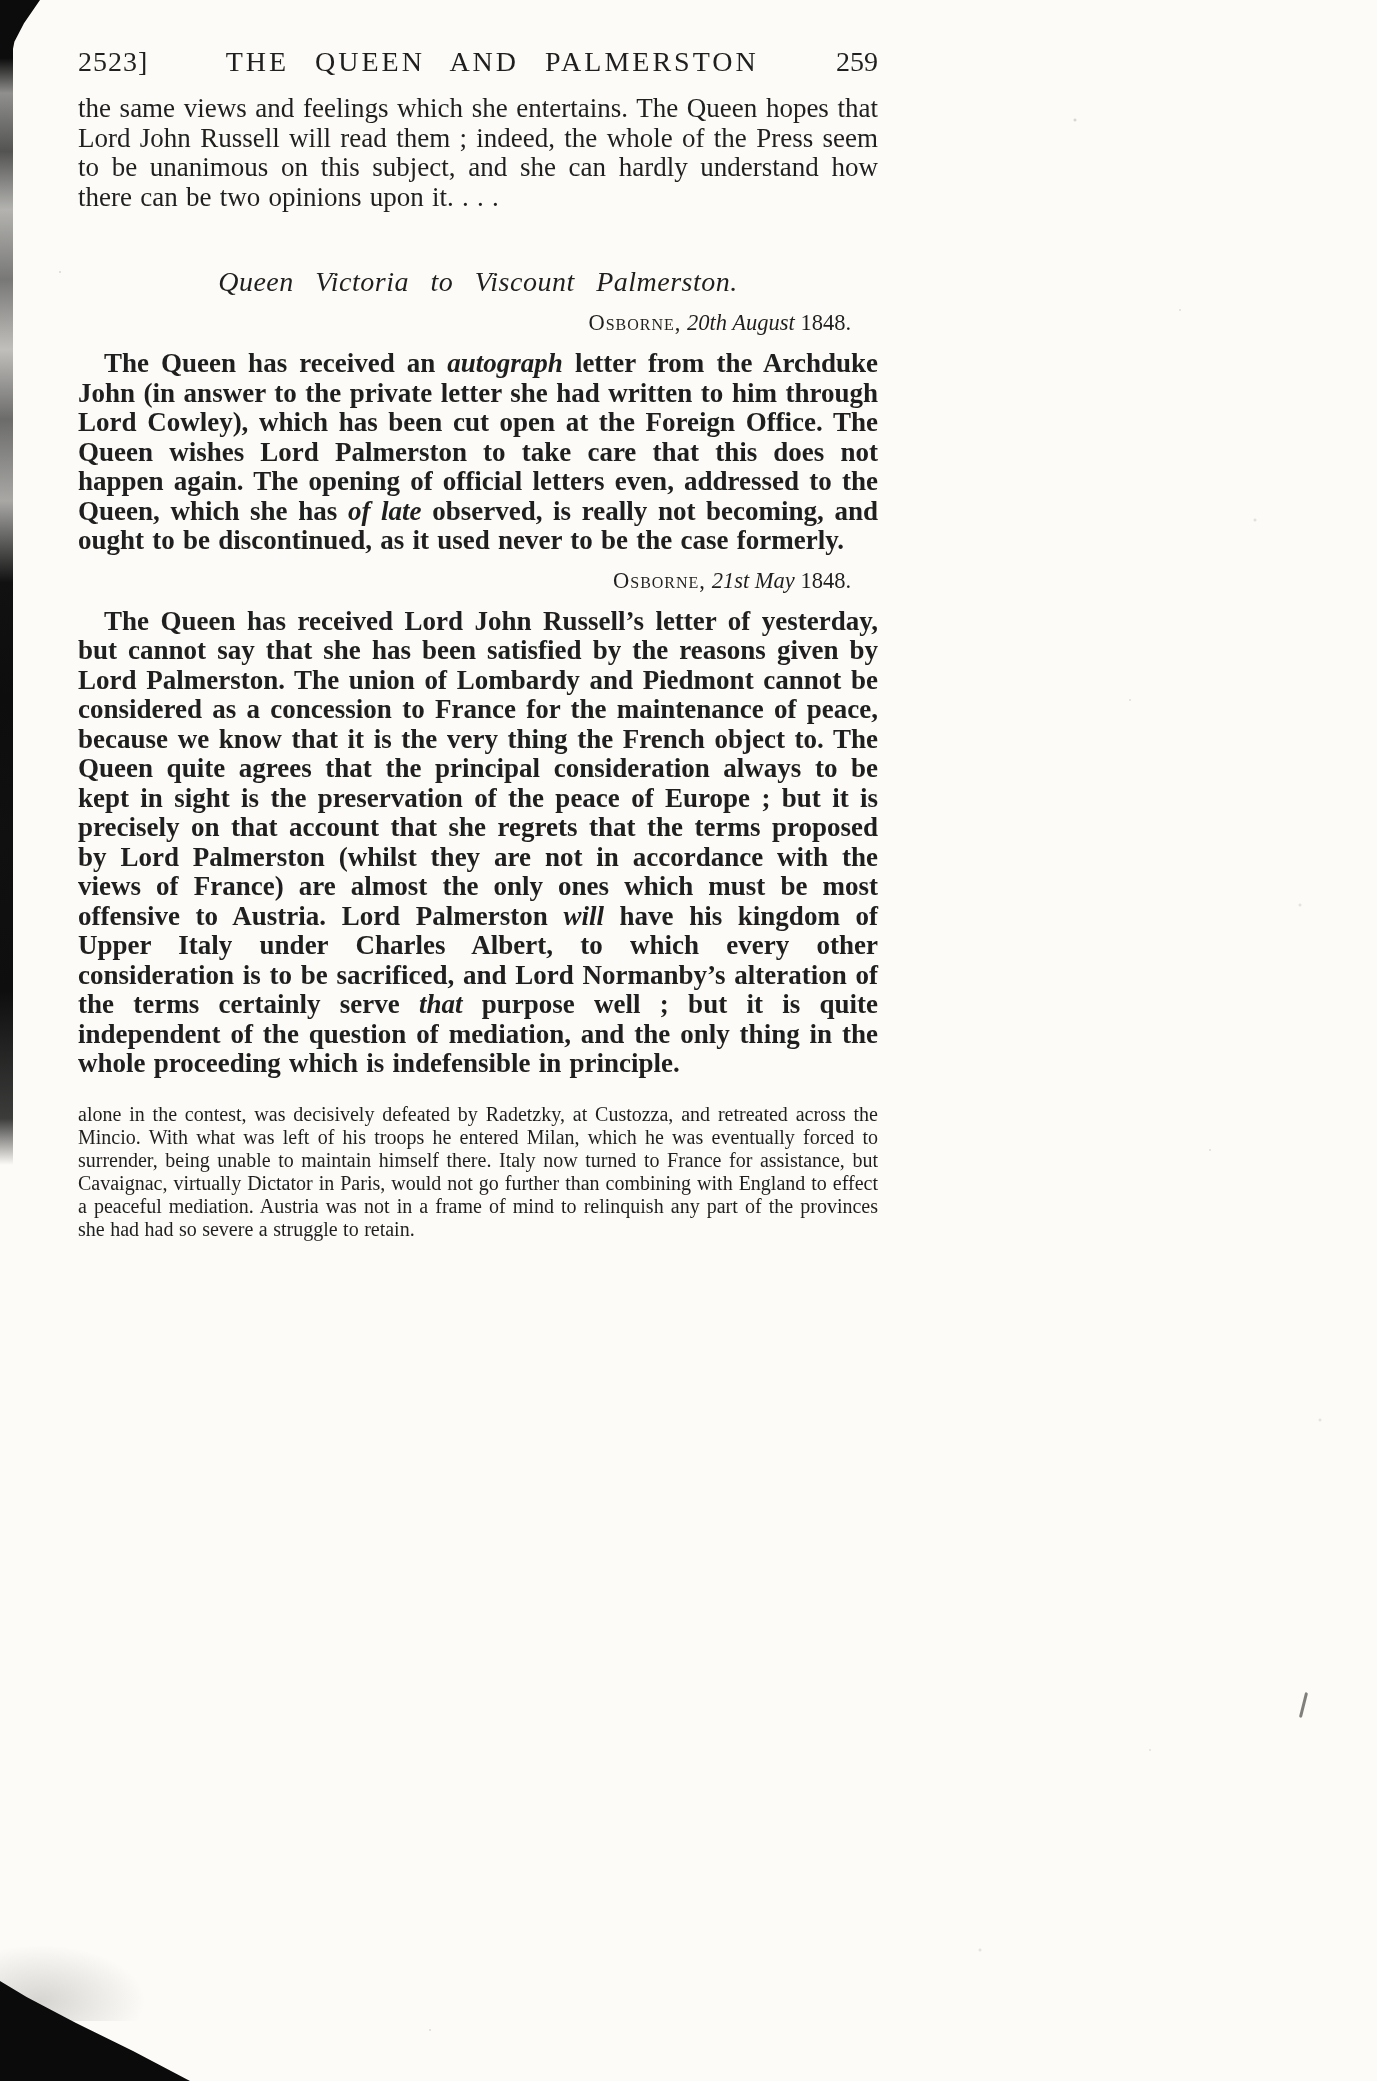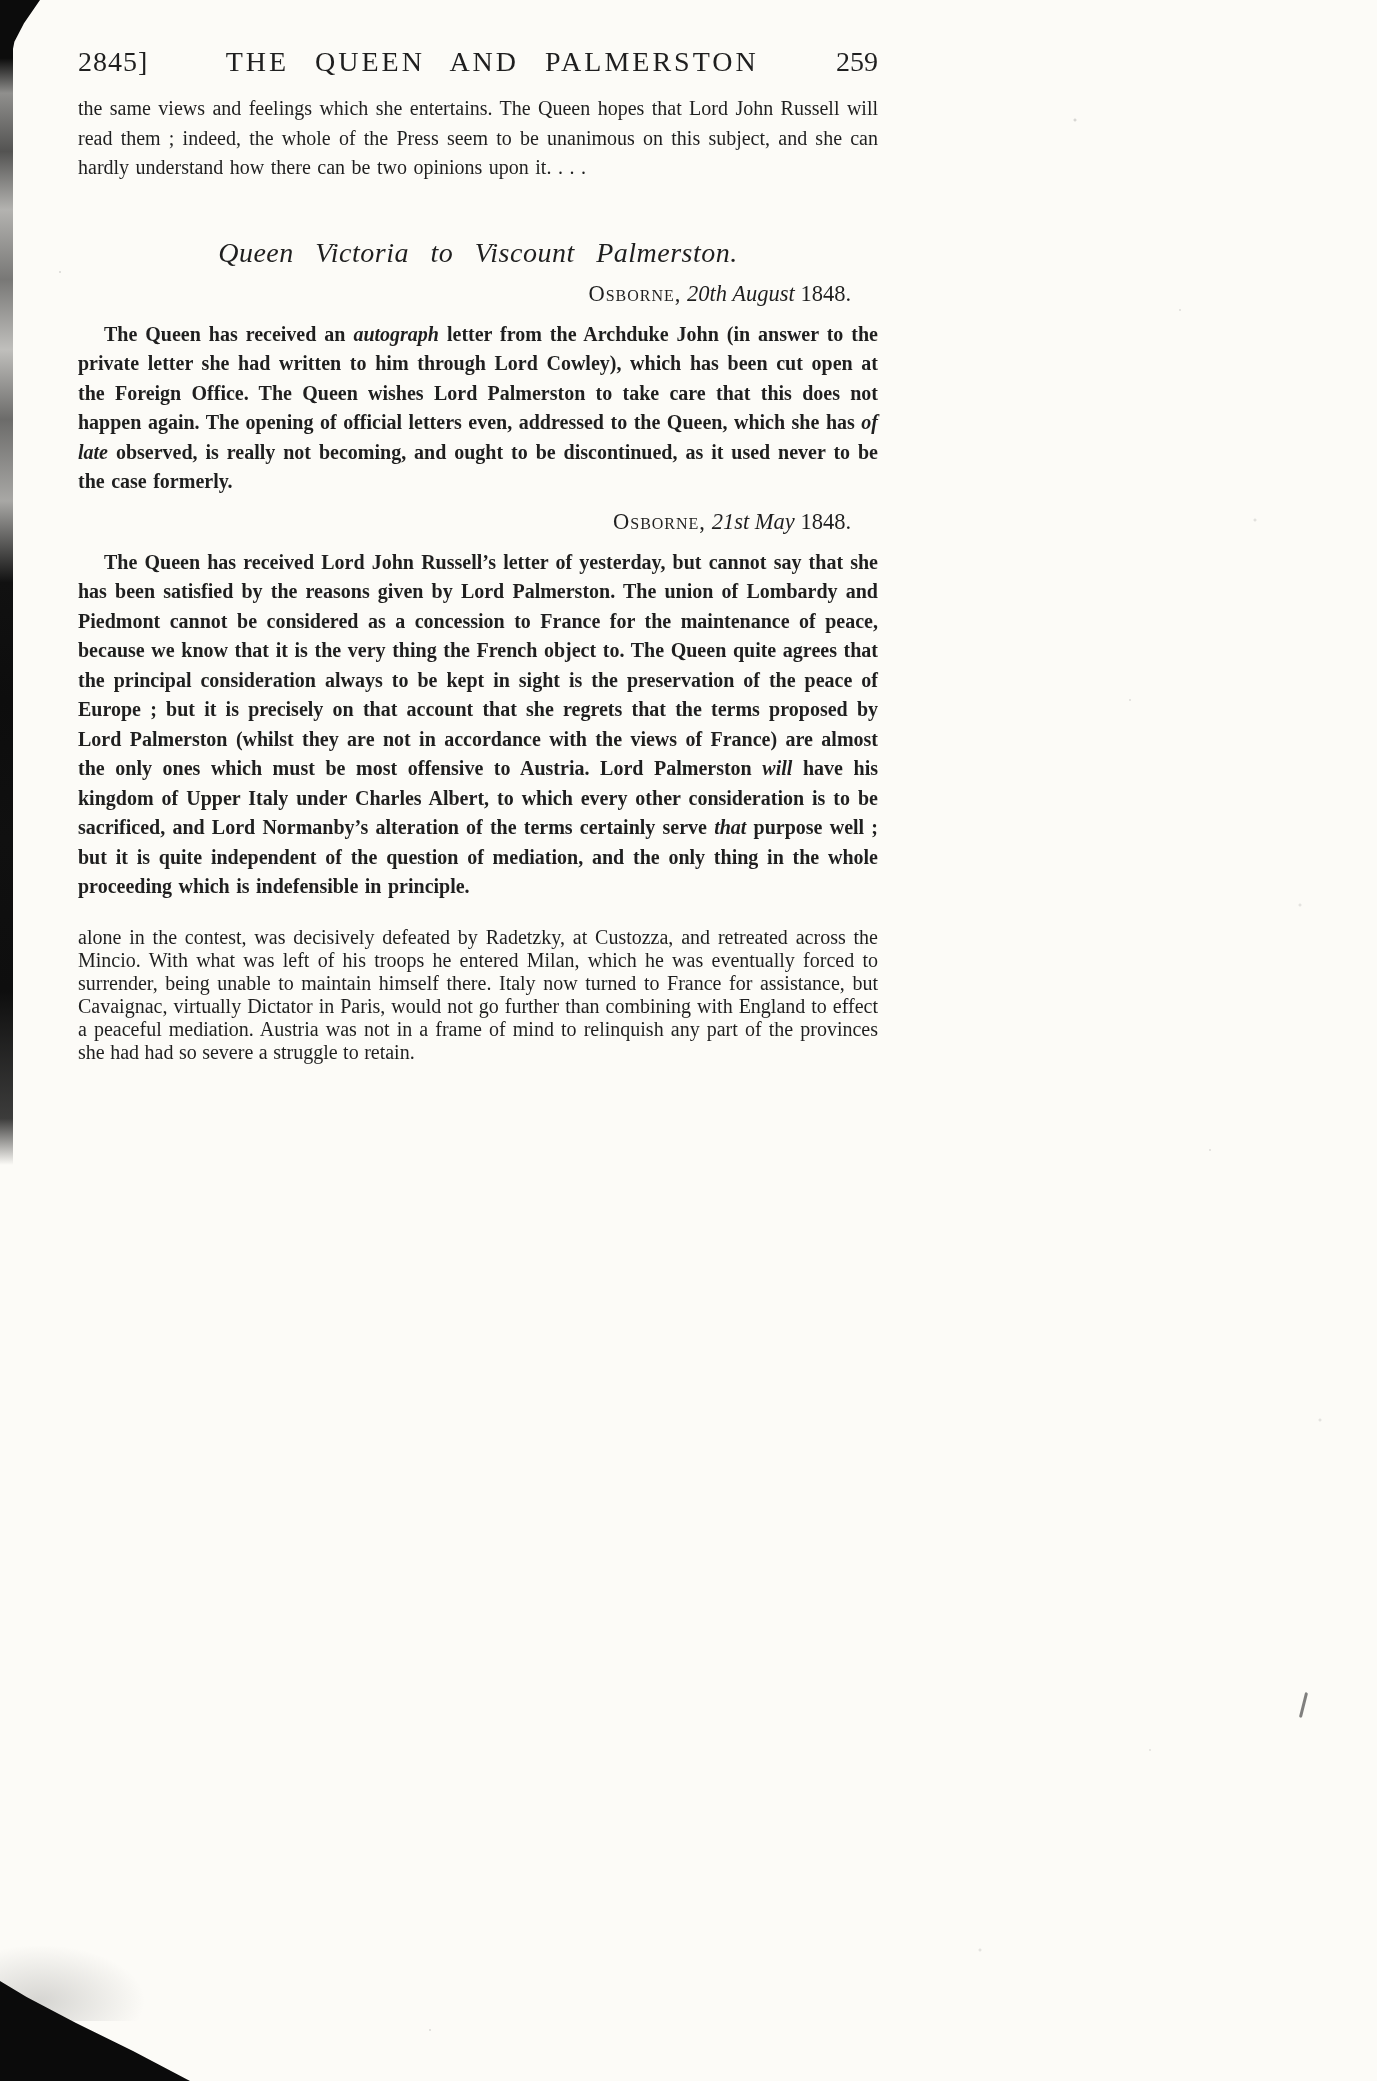--- a/index.html
+++ b/index.html
@@ -63,21 +63,21 @@
     .content { position: absolute; left: 78px; top: 46px; width: 800px; }
 
     .running-head {
       display: flex; justify-content: space-between; align-items: baseline;
       font-size: 28px;
     }
     .rh-year  { letter-spacing: 1px; }
     .rh-title { letter-spacing: 3px; word-spacing: 16px; }
 
     .body-par {
-      font-size: 20px; line-height: 29.5px;
+      font-size: 27px; line-height: 29.5px;
       text-align: justify; word-spacing: 1.5px;
     }
     .continuation { margin-top: 16px; }
     .letter-par   { margin-top: 13px; text-indent: 26px; font-weight: bold; }
 
     .letter-heading {
       margin-top: 54px;
       font-style: italic; font-weight: normal;
       text-align: center; font-size: 28px;
       word-spacing: 14px; letter-spacing: .5px;
@@ -104,21 +104,21 @@
 <div class="scan-edge-strip"></div>
 <div class="scan-edge-top-blob"></div>
 <div class="scan-corner-shadow"></div>
 <div class="scan-corner"></div>
 <div class="scan-speckles"></div>
 <div class="scan-slash"></div>
 
 <div class="content">
 
   <div class="running-head">
-    <span class="rh-year">2845]</span>
+    <span class="rh-year">2523]</span>
     <span class="rh-title">THE QUEEN AND PALMERSTON</span>
     <span class="rh-page">259</span>
   </div>
 
   <p class="body-par continuation"><span>the same views and feelings which she entertains. The Queen hopes that Lord John Russell will read them ; indeed, the whole of the Press seem to be unanimous on this subject, and she can hardly understand how there can be two opinions upon it. . . .</span></p>
 
   <section class="letter">
     <h2 class="letter-heading">Queen Victoria to Viscount Palmerston.</h2>
     <p class="dateline">
       <span class="place">Osborne,</span>

